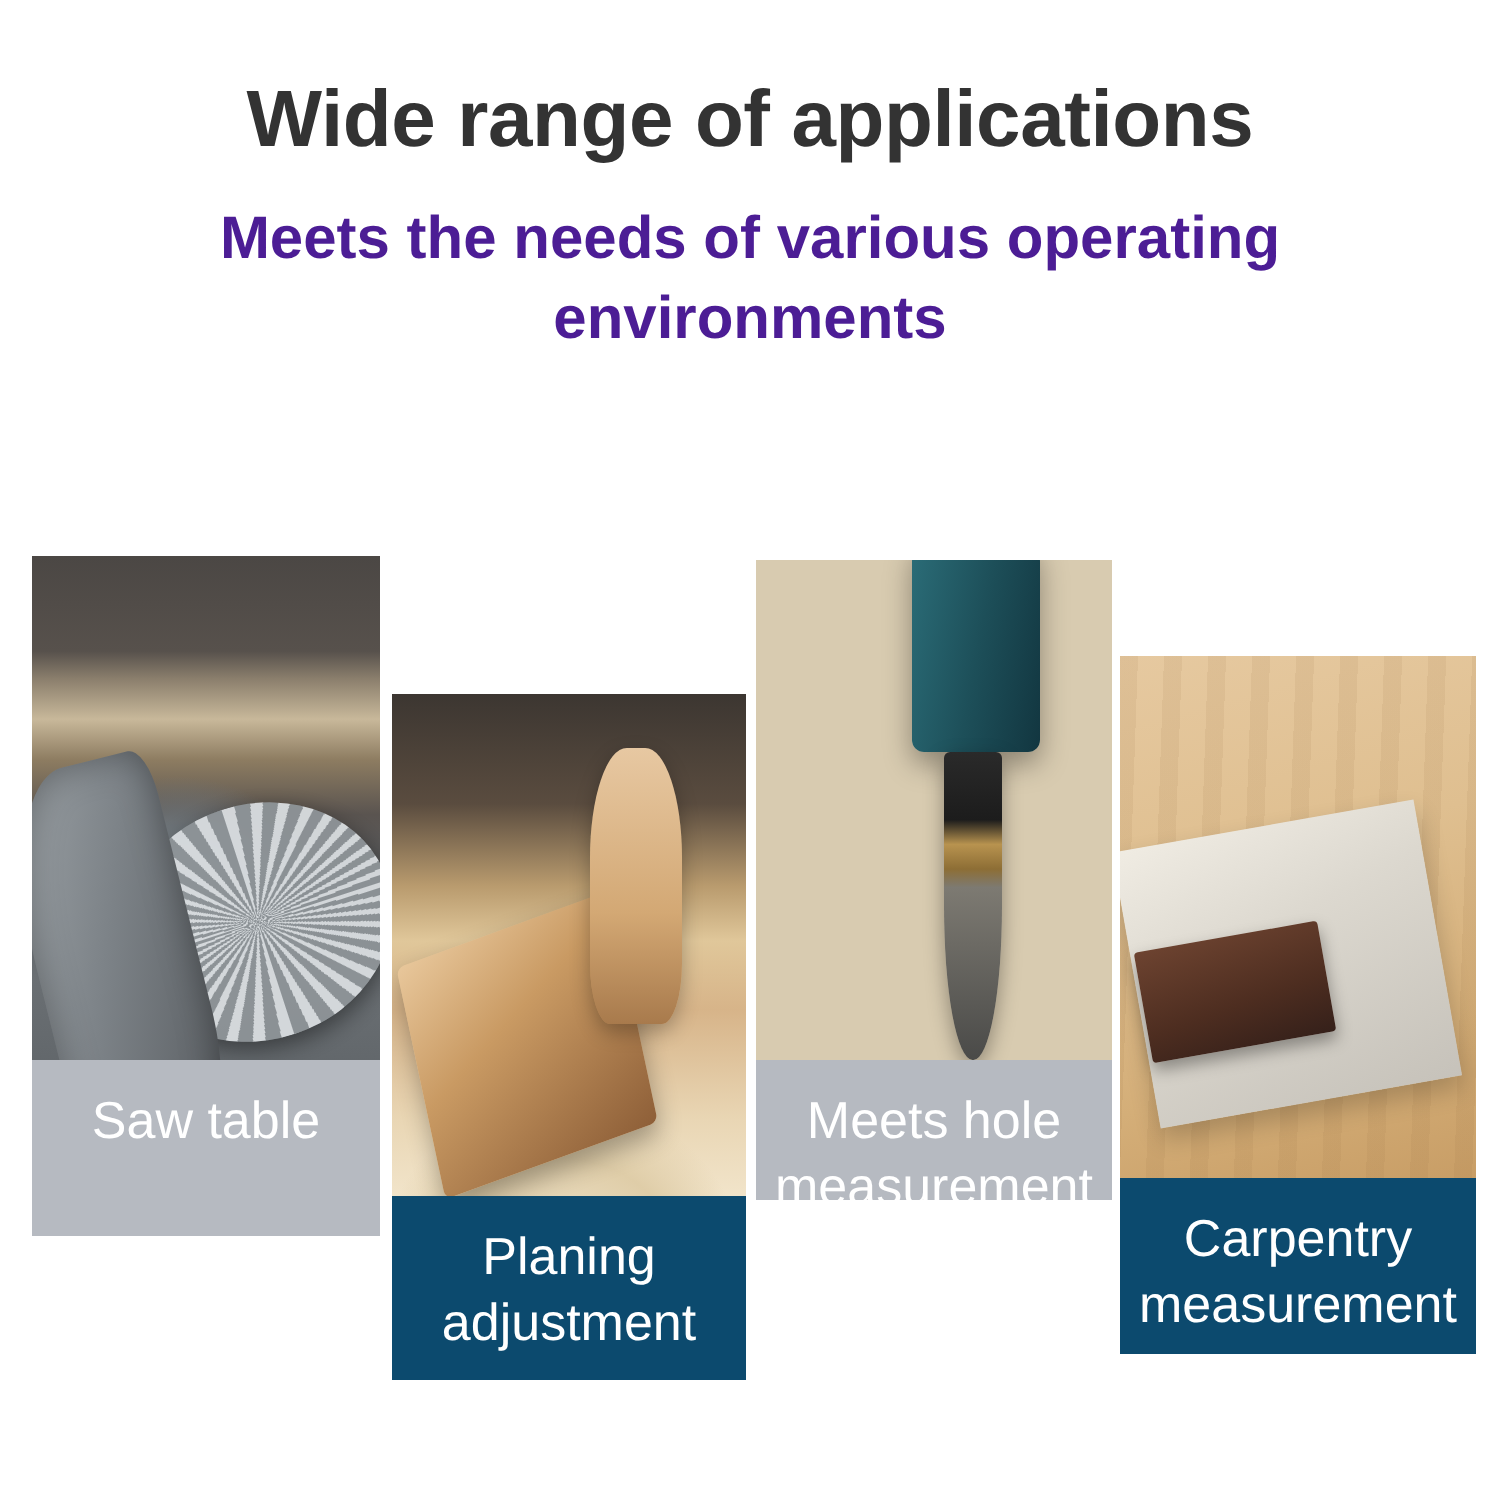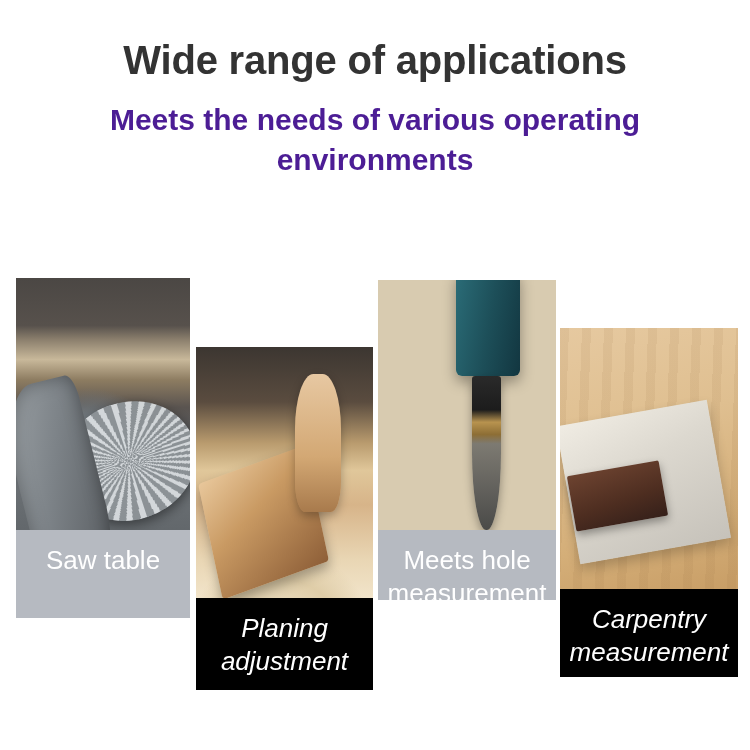--- a/index.html
+++ b/index.html
@@ -28,21 +28,21 @@
   
   .panel { position:absolute; overflow:hidden; }
   .panel .photo { position:absolute; inset:0; background-size:cover; background-position:center; }
   .panel .caption {
     position:absolute; left:0; right:0; bottom:0;
     color:#ffffff; font-size:26px; line-height:1.28;
     text-align:center; padding:14px 2px 16px 2px;
     white-space:nowrap;
   }
   .cap-gray { background:#b6bac1; }
-  .cap-red  { background:#000000;font-style:italic; }
+  .cap-red  { background:#0c4a6e; }
 
   
   #panel-1 { left:16px;  top:278px; width:174px; height:340px; }
   #panel-2 { left:196px; top:347px; width:177px; height:343px; }
   #panel-3 { left:378px; top:280px; width:178px; height:320px; }
   #panel-4 { left:560px; top:328px; width:178px; height:349px; }
 
   #panel-1 .caption { height:88px; }
   #panel-2 .caption { height:92px; }
   #panel-3 .caption { height:70px; }

